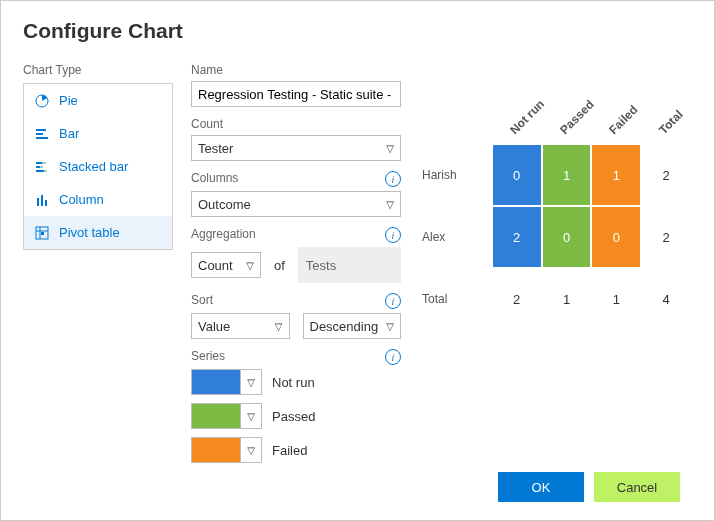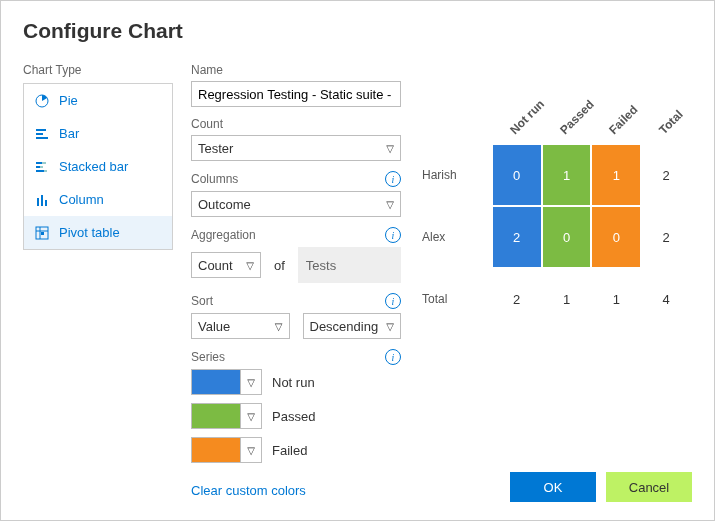--- a/index.html
+++ b/index.html
@@ -9,21 +9,21 @@
 .col{display:flex;flex-direction:column}
 .col.left{width:150px}
 .col.mid{width:210px}
 .col.right{flex:1;padding-top:20px}
 .section-label{font-size:12px;color:#666;margin-bottom:6px}
 .chart-types{border:1px solid #d0d0d0}
 .ct-item{display:flex;align-items:flex-end;gap:10px;padding:9px 10px;color:#0078d4;cursor:pointer;font-size:13px}
 .ct-item .ico{width:15px;height:15px;display:inline-flex;align-items:center;justify-content:center;color:#0078d4}
 .ct-item.selected{background:#eaf3fb}
 .field{margin-bottom:10px}
-.field .lbl{display:flex;justify-content:space-between;align-items:center;font-size:12px;color:#666;margin-bottom:4px}
+.field .lbl{display:flex;justify-content:space-between;align-items:flex-start;font-size:12px;color:#666;margin-bottom:4px}
 .info{width:14px;height:14px;border:1px solid #0078d4;border-radius:50%;color:#0078d4;font-size:10px;display:inline-flex;align-items:center;justify-content:center;cursor:pointer;font-style:italic;font-family:Georgia,serif}
 input[type=text],.select{height:26px;border:1px solid #bdbdbd;background:#fff;font-family:inherit;font-size:13px;padding:0 6px;box-sizing:border-box}
 input[type=text]{width:100%}
 .select{display:flex;align-items:center;justify-content:space-between;cursor:pointer}
 .select .chev{font-size:10px;color:#333;margin-left:6px}
 .row{display:flex;gap:13px;align-items:center}
 .aggr .static{background:#eee;height:36px;display:flex;align-items:center;padding:0 8px;flex:1;color:#666}
 .series-list{display:flex;flex-direction:column;gap:8px;margin-top:4px}
 .series-item{display:flex;align-items:center;gap:10px}
 .swatch{width:48px;height:24px}
@@ -33,21 +33,21 @@
 
 .pivot{margin-left:auto;font-size:13px}
 .pivot th,.pivot td{text-align:center;vertical-align:middle}
 .pivot .colhead{height:56px;position:relative;width:48px}
 .pivot .colhead span{position:absolute;left:50%;bottom:6px;transform:rotate(-45deg);transform-origin:left bottom;white-space:nowrap;color:#555;font-size:12px}
 .pivot .rowhead{text-align:left;padding-right:14px;color:#555;font-size:12px;width:56px}
 .pivot td.cell{width:48px;height:58px;color:#fff}
 .pivot td.total,.pivot tr.total td.plain{color:#333;height:58px}
 .pivot tr.total td{height:48px}
 
-.footer{position:absolute;right:22px;bottom:18px;display:flex;gap:10px}
+.footer{position:absolute;right:34px;bottom:18px;display:flex;gap:10px}
 .btn{min-width:86px;height:30px;border:none;font-family:inherit;font-size:13px;cursor:pointer}
 .btn.primary{background:#0078d4;color:#fff}
 .btn.secondary{background:#bef264;color:#333}
 svg{display:block}
 </style>
 </head>
 <body>
 
 <div class="dialog">
   <h1>Configure Chart</h1>
@@ -190,21 +190,20 @@
             </div>
             <div class="series-item">
               <div class="swatch-sel">
                 <div class="swatch" style="background:#f58b1f"></div>
                 <div class="chev-box">▽</div>
               </div>
               <span>Failed</span>
             </div>
           </div>
       </div>
-      <div class="link">Clear custom colors</div>
     </div>
 
     <div class="col right">
       <table class="pivot" id="pivot">
           <tbody>
             <tr>
               <th></th>
               <th class="colhead">
                 <span>Not run</span>
               </th>

